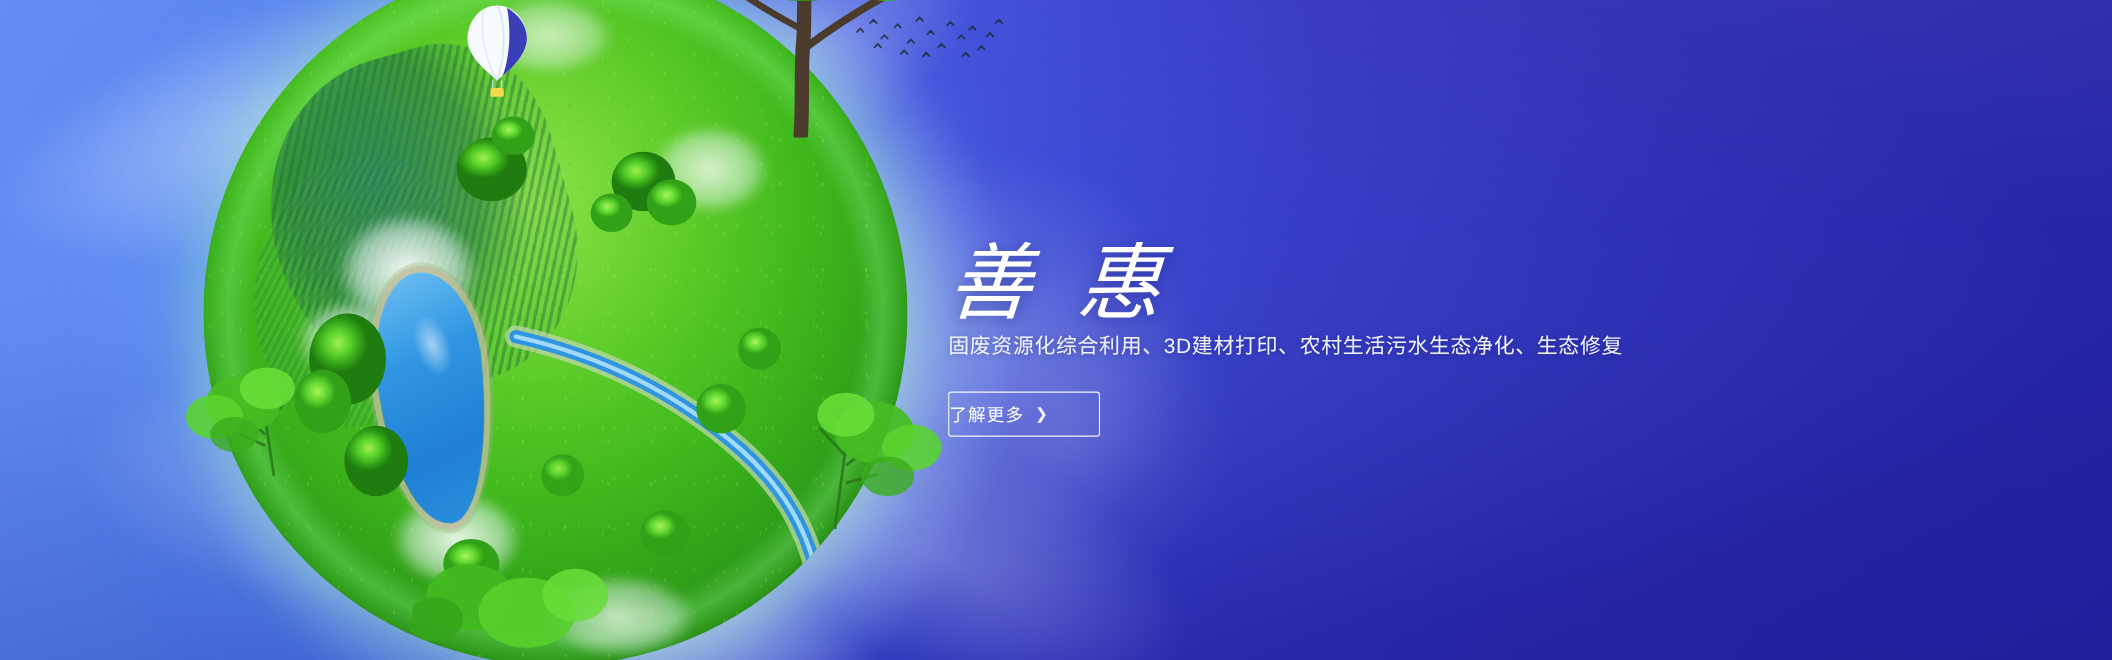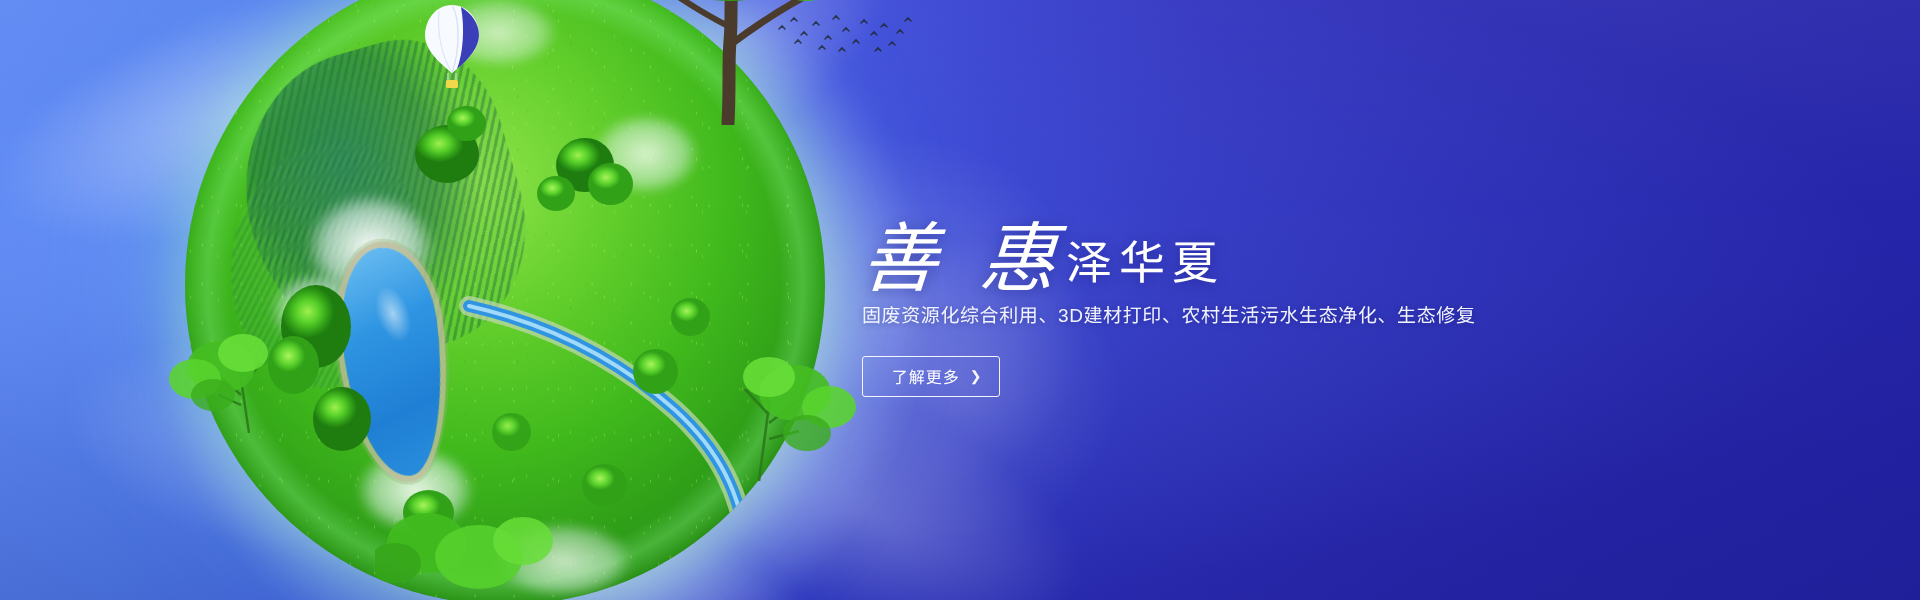--- a/index.html
+++ b/index.html
@@ -240,34 +240,33 @@
     letter-spacing:.6px;
     line-height:1.4;
     margin-bottom:26px;
     text-shadow:0 1px 6px rgba(10,10,80,.30);
     white-space:nowrap;
   }
 
   .cta{
     display:inline-flex;
     align-items:center;
-    justify-content:center;
+    justify-content:flex-start;
     gap:10px;
     width:138px; height:41px;
     border:1px solid rgba(255,255,255,.92);
     border-radius:3px;
     background:transparent;
     color:#ffffff;
     font-size:16px;
     letter-spacing:1px;
     cursor:pointer;
     font-family:inherit;
     text-decoration:none;
     transition:background .15s ease;
-    padding-left:12px;
   }
   .cta .chev{ font-size:14px; line-height:1; opacity:.95; }
 </style>
 </head>
 <body>
 
 <div class="banner">
 
   <div class="bg-gradient"></div>
   <div class="bg-vignette"></div>
@@ -415,21 +414,20 @@
   </div>
 
   <div class="content">
 
     <h1 class="headline">
       <span class="hl-group">
         <span class="hl-big">善</span>
       </span>
       <span class="hl-group">
         <span class="hl-big">惠</span>
-        <span class="hl-rest">泽华夏</span>
       </span>
     </h1>
 
 
     <div class="desc">固废资源化综合利用、3D建材打印、农村生活污水生态净化、生态修复</div>
 
     <a href="#" class="cta">
       <span>了解更多</span>
       <span class="chev">❯</span>
     </a>

